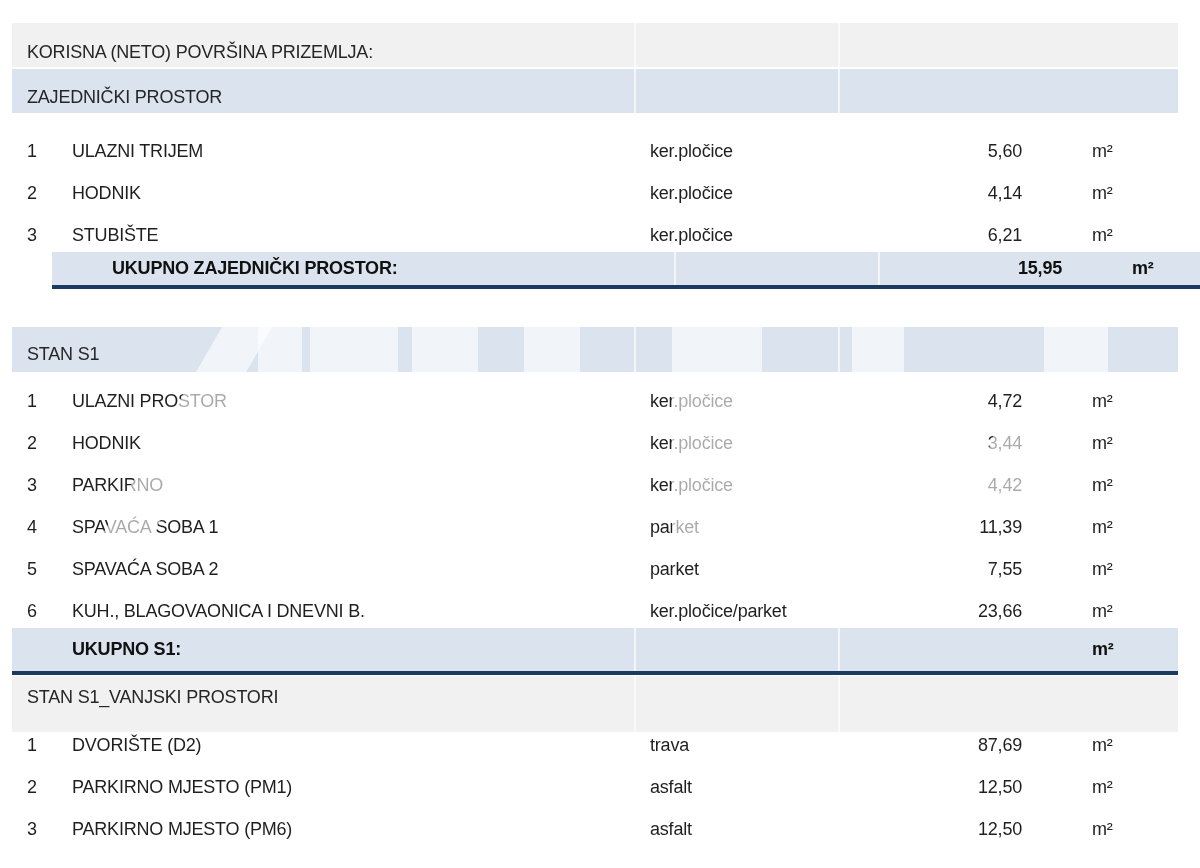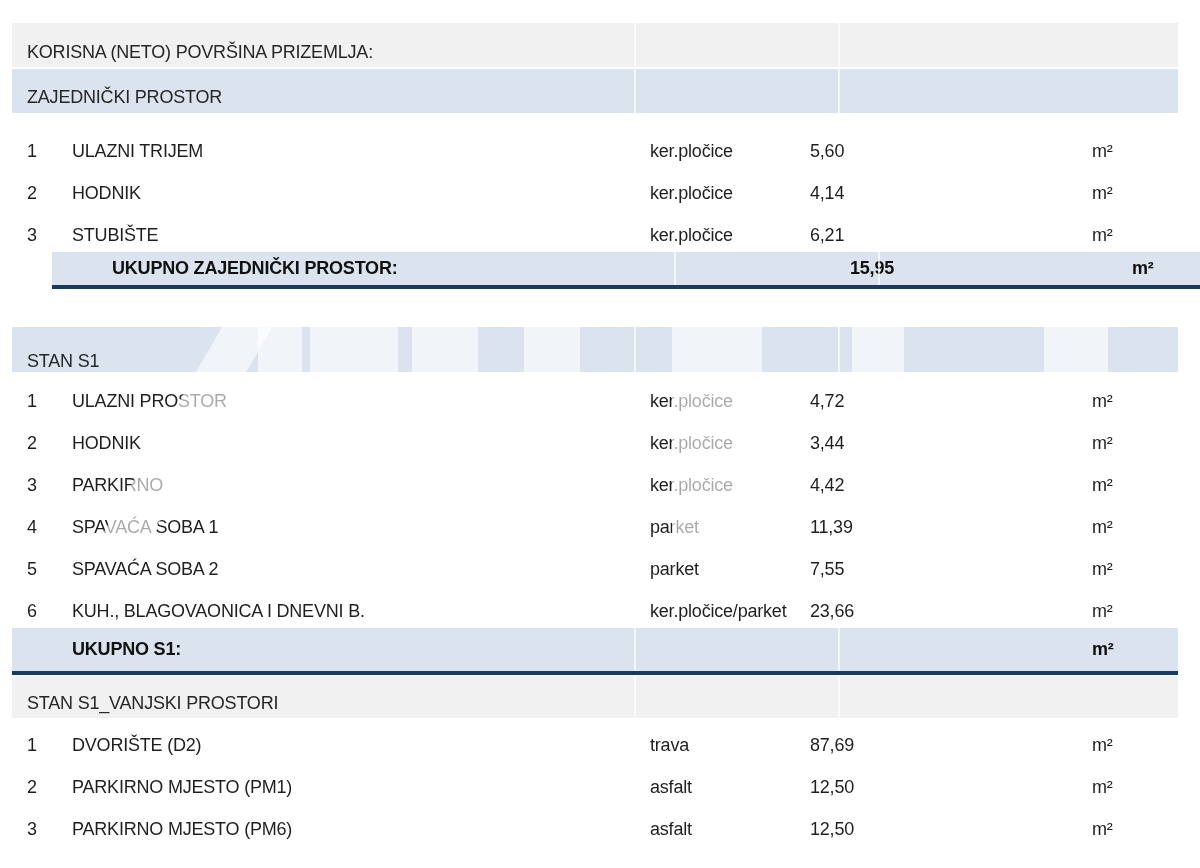--- a/index.html
+++ b/index.html
@@ -16,32 +16,32 @@
   
   .band{position:absolute;left:12px;width:1166px;box-sizing:border-box;display:flex;align-items:flex-end;}
   .band-gray{background:#f1f1f1;}
   .band-blue{background:#dbe4ee;}
   .band .label{padding-left:15px;color:#262626;}
   .seam{position:absolute;top:0;bottom:0;width:2px;background:rgba(255,255,255,0.65);}
   .seam-a{left:622px;}
   .seam-b{left:826px;}
   #band-title{top:23px;height:44px;padding-bottom:4px;}
   #band-zajednicki{top:69px;height:44px;padding-bottom:5px;}
-  #band-stans1{top:327px;height:45px;}
-  #band-vanjski{top:676px;height:42px;padding-bottom:4px;}
+  #band-stans1{top:327px;height:45px;padding-bottom:7px;}
+  #band-vanjski{top:676px;height:56px;padding-bottom:24px;}
   
   .total-band{position:absolute;left:12px;width:1166px;background:#dbe4ee;border-bottom:4px solid #1b3a5f;font-weight:700;color:#111111;}
   #total-zajednicki{top:252px;height:33px;line-height:33px;margin-left:40px;}
   #total-s1{top:628px;height:43px;line-height:43px;}
   
   .row{position:absolute;left:12px;width:1166px;height:42px;line-height:42px;}
   .c-num{position:absolute;left:15px;width:34px;}
   .c-name{position:absolute;left:60px;white-space:nowrap;}
   .c-mat{position:absolute;left:638px;white-space:nowrap;}
-  .c-val{position:absolute;left:798px;width:212px;}
+  .c-val{position:absolute;left:798px;width:212px;text-align:right;}
   .c-unit{position:absolute;left:1080px;text-align:center;}
   .total-band .c-name{font-weight:700;}
   .total-band .c-val,.total-band .c-unit{font-weight:700;}
   
   #r-z1{top:130px;} #r-z2{top:172px;} #r-z3{top:214px;}
   #r-s1{top:380px;} #r-s2{top:422px;} #r-s3{top:464px;}
   #r-s4{top:506px;} #r-s5{top:548px;} #r-s6{top:590px;}
   #r-v1{top:724px;} #r-v2{top:766px;} #r-v3{top:808px;}
   
   .wm{position:absolute;inset:0;pointer-events:none;z-index:6;}

